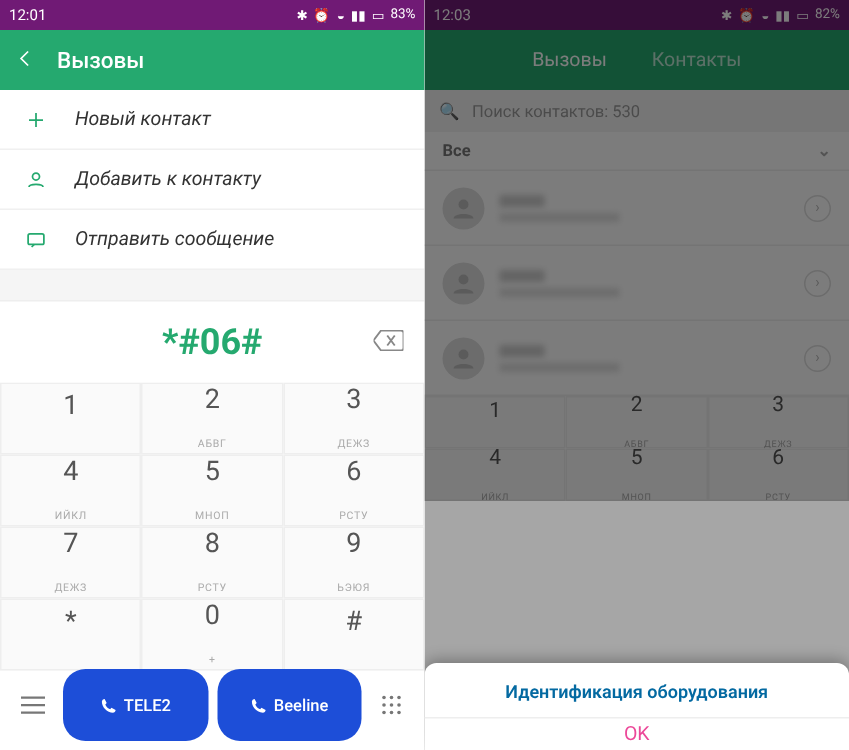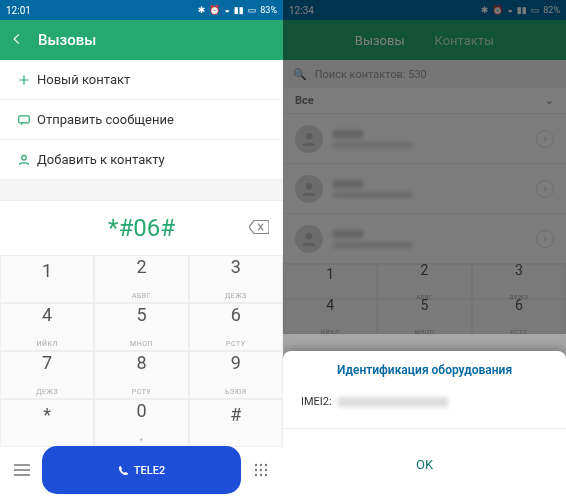--- a/index.html
+++ b/index.html
@@ -2,40 +2,40 @@
 <html><head>
 <meta charset="utf-8">
 <style>
   * { margin: 0; padding: 0; box-sizing: border-box; font-family: -apple-system, Roboto, Arial, sans-serif; }
   body { width: 566px; height: 500px; display: flex; background: #fff; }
   .screen { height: 500px; position: relative; overflow: hidden; }
   .screen-left { width: 283px; }
   .screen-right { width: 283px; }
 
   
-  .status { height: 20px; background: #0369a1; color: #fff; display: flex; align-items: center; padding: 0 6px; font-size: 10px; }
+  .status { height: 20px; background: #701a75; color: #fff; display: flex; align-items: center; padding: 0 6px; font-size: 10px; }
   .status .time { flex: 0 0 auto; }
   .status .icons { margin-left: auto; display: flex; gap: 4px; align-items: center; }
   .status .icons span { font-size: 9px; }
 
   
   .header-l { height: 40px; background: #25a96f; color: #fff; display: flex; align-items: center; padding: 0 10px; gap: 14px; }
   .header-l .back svg { fill: #fff; }
   .header-l .title { font-size: 15px; font-weight: 500; }
 
   
   .actions { background: #fff; }
-  .action-row { display: flex; align-items: center; height: 40px; padding: 0 16px; gap: 5px; border-bottom: 1px solid #f0f0f0; }
+  .action-row { display: flex; align-items: center; height: 40px; padding: 0 16px; gap: 18px; border-bottom: 1px solid #f0f0f0; font-style: italic; }
   .action-row .aicon { width: 16px; height: 16px; color: #25a96f; display: flex; align-items: center; justify-content: center; }
   .action-row .aicon svg { stroke: #25a96f; fill: none; }
   .action-row .alabel { font-size: 13px; color: #333; }
 
   
   .dial-display { height: 55px; display: flex; align-items: center; justify-content: center; position: relative; background: #fff; border-top: 1px solid #eee; }
-  .dial-display .code { font-size: 24px; color: #25a96f; font-weight: 400; }
+  .dial-display .code { font-size: 24px; color: #25a96f; font-weight: 700; }
   .dial-display .bksp { position: absolute; right: 14px; color: #888; }
 
   
   .keypad { display: grid; grid-template-columns: repeat(3, 1fr); }
   .key { height: 48px; display: flex; flex-direction: column; align-items: center; justify-content: center; border: 0.5px solid #eee; background: #fafafa; }
   .key .digit { font-size: 18px; color: #555; line-height: 1; }
   .key .sub { font-size: 7px; color: #aaa; margin-top: 16px; letter-spacing: 0.5px; }
 
   
   .callbar { height: 46px; display: flex; align-items: center; justify-content: center; gap: 6px; padding: 0 8px; background: #fff; }
@@ -66,21 +66,21 @@
   .keypad-r { display:grid; grid-template-columns:repeat(3,1fr); }
   .keypad-r .key { height:35px; }
   .keypad-r .key .digit{ font-size:14px; }
   .keypad-r .key .sub{ font-size:6px; }
 
   
   .dialog { position:absolute; left:0; right:0; bottom:0; background:#fff; z-index:10; border-top-left-radius:8px; border-top-right-radius:8px; padding: 12px 0 0; box-shadow: 0 -2px 10px rgba(0,0,0,.3);}
   .dialog .dtitle { text-align:center; font-size:12px; font-weight:600; color:#0369a1; padding-bottom:10px;}
   .dialog .drow { padding: 8px 18px; font-size:11px; color:#333; display:flex; align-items:center; gap:6px;}
   .dialog .drow .blurv { width:110px; height:10px; background:#ddd; filter:blur(2px);}
-  .dialog .ok { border-top:1px solid #eee; text-align:center; padding:28px 0; color:#0f766e; font-size:13px;margin-top:12px;}
+  .dialog .ok { border-top:1px solid #eee; text-align:center; padding:3px 0; color:#ec4899; font-size:13px;}
 </style>
 </head>
 <body>
 
 <div class="screen screen-left">
   <div class="status">
     <span class="time">12:01</span>
     <div class="icons">
       <span>✱</span>
       <span>⏰</span>
@@ -103,34 +103,34 @@
       <span class="aicon">
           <svg width="14" height="14" viewBox="0 0 24 24">
             <path d="M12 4v16M4 12h16" stroke-width="2"></path>
           </svg>
         </span>
       <span class="alabel">Новый контакт</span>
     </div>
     <div class="action-row">
       <span class="aicon">
           <svg width="14" height="14" viewBox="0 0 24 24">
-            <rect x="3" y="5" width="18" height="12" rx="2" stroke-width="2"></rect>
-            <path d="M7 20l3-3" stroke-width="2"></path>
+            <circle cx="12" cy="8" r="4" stroke-width="2"></circle>
+            <path d="M4 20c0-4 16-4 16 0" stroke-width="2"></path>
           </svg>
         </span>
-      <span class="alabel">Отправить сообщение</span>
+      <span class="alabel">Добавить к контакту</span>
     </div>
     <div class="action-row">
       <span class="aicon">
           <svg width="14" height="14" viewBox="0 0 24 24">
-            <circle cx="12" cy="8" r="4" stroke-width="2"></circle>
-            <path d="M4 20c0-4 16-4 16 0" stroke-width="2"></path>
+            <rect x="3" y="5" width="18" height="12" rx="2" stroke-width="2"></rect>
+            <path d="M7 20l3-3" stroke-width="2"></path>
           </svg>
         </span>
-      <span class="alabel">Добавить к контакту</span>
+      <span class="alabel">Отправить сообщение</span>
     </div>
   </div>
   <div style="height:20px;background:#f5f5f5"></div>
   <div class="dial-display">
     <span class="code">*#06#</span>
     <span class="bksp">
       <svg width="20" height="14" viewBox="0 0 24 16">
           <path d="M6 0h16a2 2 0 012 2v12a2 2 0 01-2 2H6l-6-8 6-8z" fill="none" stroke="#888" stroke-width="1.5"></path>
           <path d="M11 4l6 8M17 4l-6 8" stroke="#888" stroke-width="1.5"></path>
         </svg>
@@ -190,40 +190,46 @@
     <div class="menu-btn">
         <svg width="16" height="12" viewBox="0 0 16 12">
           <path d="M0 1h16M0 6h16M0 11h16" stroke="#777" stroke-width="1.5"></path>
         </svg>
       </div>
     <div class="call-btn">
       <svg width="11" height="11" viewBox="0 0 24 24">
           <path d="M6 2c-2 0-4 2-4 4 0 8 8 16 16 16 2 0 4-2 4-4l-6-3-2 2c-3-1-6-4-7-7l2-2-3-6z"></path>
         </svg>
       <span>TELE2</span>
+    </div>
+    <div class="call-btn">
+      <svg width="11" height="11" viewBox="0 0 24 24">
+          <path d="M6 2c-2 0-4 2-4 4 0 8 8 16 16 16 2 0 4-2 4-4l-6-3-2 2c-3-1-6-4-7-7l2-2-3-6z"></path>
+        </svg>
+      <span>Beeline</span>
     </div>
     <div class="grid-btn">
         <svg width="14" height="14" viewBox="0 0 14 14">
           <circle cx="2" cy="2" r="1.2" fill="#777"></circle>
           <circle cx="7" cy="2" r="1.2" fill="#777"></circle>
           <circle cx="12" cy="2" r="1.2" fill="#777"></circle>
           <circle cx="2" cy="7" r="1.2" fill="#777"></circle>
           <circle cx="7" cy="7" r="1.2" fill="#777"></circle>
           <circle cx="12" cy="7" r="1.2" fill="#777"></circle>
           <circle cx="2" cy="12" r="1.2" fill="#777"></circle>
           <circle cx="7" cy="12" r="1.2" fill="#777"></circle>
           <circle cx="12" cy="12" r="1.2" fill="#777"></circle>
         </svg>
       </div>
   </div>
 </div>
 
 <div class="screen screen-right">
   <div class="status">
-    <span class="time">12:34</span>
+    <span class="time">12:03</span>
     <div class="icons">
       <span>✱</span>
       <span>⏰</span>
       <span>◒</span>
       <span>▮▮</span>
       <span>▭</span>
       <span>82%</span>
     </div>
   </div>
   <div class="header-r">
@@ -301,19 +307,15 @@
         <span class="sub">МНОП</span>
       </div>
     <div class="key">
         <span class="digit">6</span>
         <span class="sub">РСТУ</span>
       </div>
   </div>
 
   <div class="dialog">
     <div class="dtitle">Идентификация оборудования</div>
-    <div class="drow">
-      <span>IMEI2:</span>
-      <span class="blurv"></span>
-    </div>
     <div class="ok">OK</div>
   </div>
 </div>
 
 </body></html>

